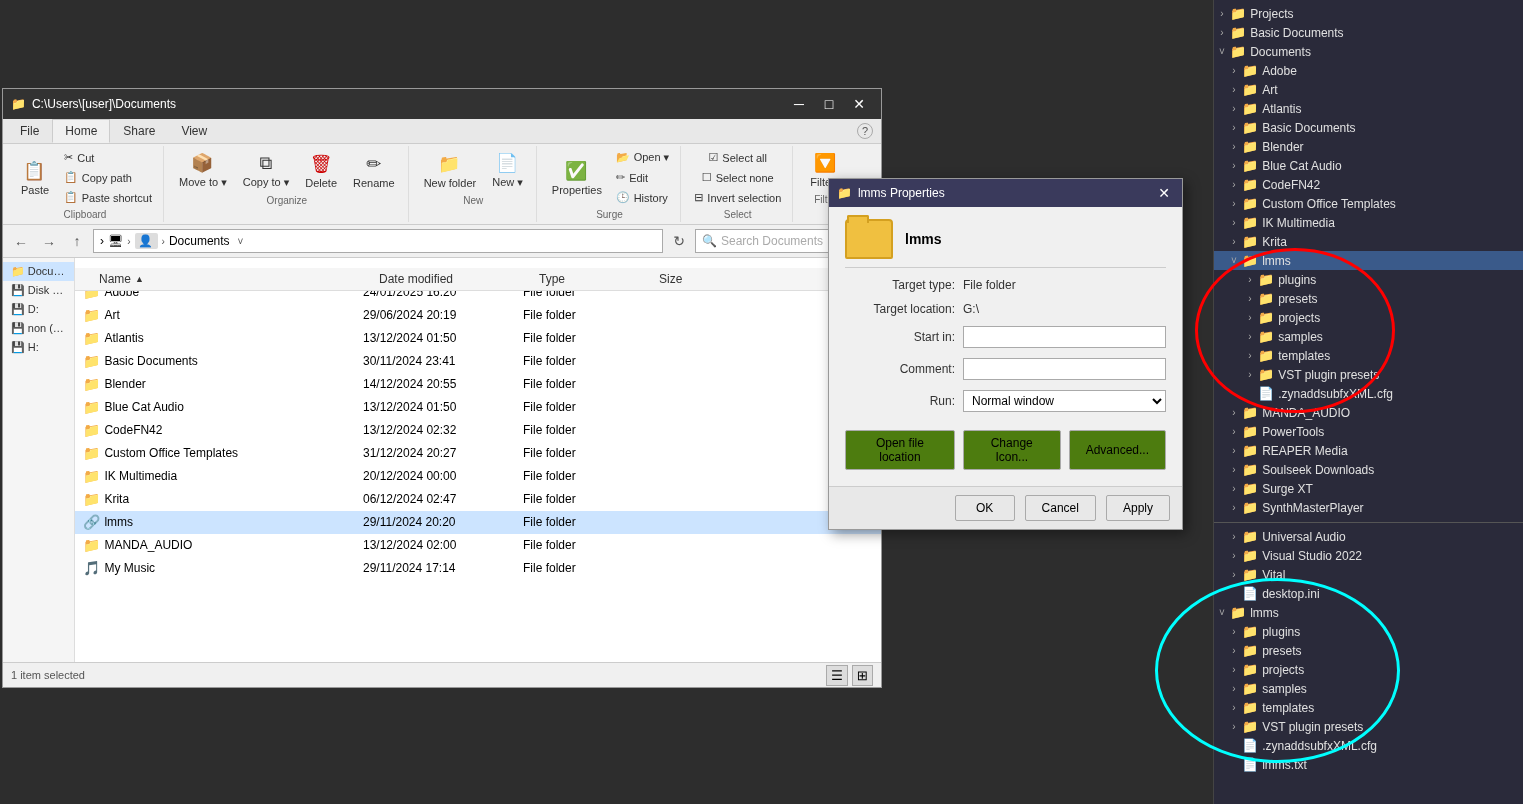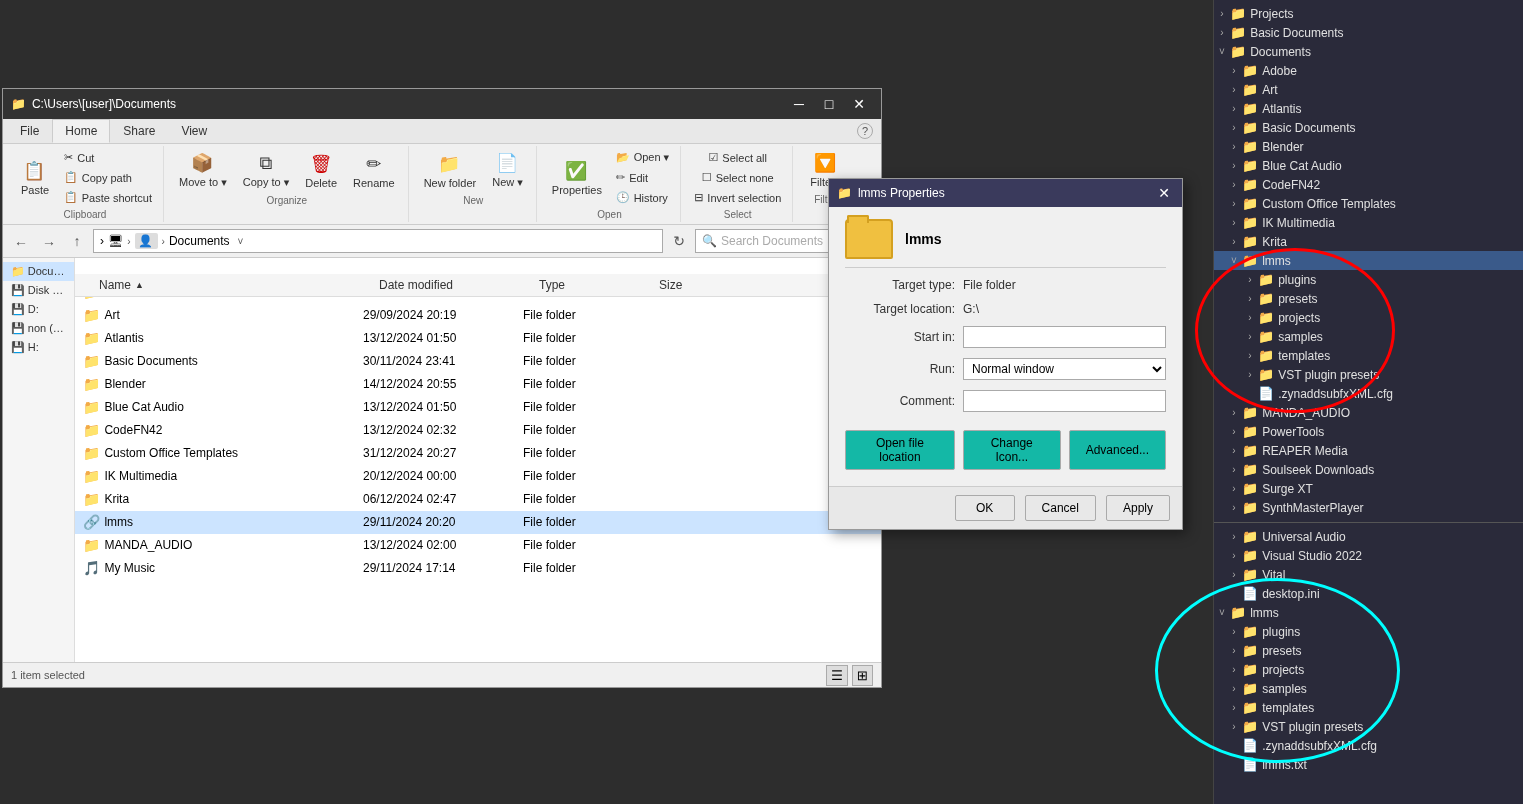--- a/index.html
+++ b/index.html
@@ -223,21 +223,21 @@
       flex: 1;
       overflow-y: auto;
       background: #fff;
     }
     .file-list-header {
       display: flex;
       background: #f5f5f5;
       border-bottom: 1px solid #ddd;
       padding: 4px 16px;
       position: sticky;
-      top: 16px;
+      top: 10px;
     }
     .col-header {
       font-size: 12px;
       color: #333;
       padding: 0 8px;
       cursor: pointer;
       display: flex;
       align-items: center;
       gap: 4px;
     }
@@ -420,21 +420,21 @@
 
     .dialog-buttons-row {
       display: flex;
       gap: 8px;
       padding: 8px 0 4px;
     }
     .dialog-action-btn {
       padding: 5px 16px;
       font-size: 12px;
       border: 1px solid #aaa;
-      background: #14b8a6;
+      background: #4d7c0f;
       cursor: pointer;
       border-radius: 2px;
     }
 
     .dialog-footer {
       display: flex;
       justify-content: flex-end;
       gap: 10px;
       padding: 8px 12px;
       border-top: 1px solid #ccc;
@@ -622,21 +622,21 @@
             <div class="ribbon-btn ribbon-btn-small">
               <span style="margin-right:4px;">✏</span>
               <span>Edit</span>
             </div>
             <div class="ribbon-btn ribbon-btn-small">
               <span style="margin-right:4px;">🕒</span>
               <span>History</span>
             </div>
           </div>
         </div>
-        <span class="ribbon-group-label">Open</span>
+        <span class="ribbon-group-label">Surge</span>
       </div>
 
       <div class="ribbon-group">
         <div class="ribbon-buttons" style="flex-direction:column; gap:1px;">
           <div class="ribbon-btn ribbon-btn-small">
             <span style="margin-right:4px;">☑</span>
             <span>Select all</span>
           </div>
           <div class="ribbon-btn ribbon-btn-small">
             <span style="margin-right:4px;">☐</span>
@@ -720,21 +720,21 @@
       </div>
 
       <div class="file-row">
         <div class="file-cell file-name-cell"><span class="file-icon">📁</span>Adobe</div>
         <div class="file-cell col-date">24/01/2025 16:20</div>
         <div class="file-cell col-type">File folder</div>
         <div class="file-cell col-size"></div>
       </div>
       <div class="file-row">
         <div class="file-cell file-name-cell"><span class="file-icon">📁</span>Art</div>
-        <div class="file-cell col-date">29/09/2024 20:19</div>
+        <div class="file-cell col-date">29/06/2024 20:19</div>
         <div class="file-cell col-type">File folder</div>
         <div class="file-cell col-size"></div>
       </div>
       <div class="file-row">
         <div class="file-cell file-name-cell"><span class="file-icon">📁</span>Atlantis</div>
         <div class="file-cell col-date">13/12/2024 01:50</div>
         <div class="file-cell col-type">File folder</div>
         <div class="file-cell col-size"></div>
       </div>
       <div class="file-row">
@@ -835,35 +835,35 @@
       <span class="dialog-label">Target location:</span>
       <span class="dialog-value dark">G:\</span>
     </div>
 
 
     <div class="dialog-row">
       <span class="dialog-label">Start in:</span>
       <input class="dialog-input" type="text" value="" style="">
     </div>
 
+
+    <div class="dialog-row">
+      <span class="dialog-label">Comment:</span>
+      <input class="dialog-input" type="text" value="" style="">
+    </div>
 
     <div class="dialog-row">
       <span class="dialog-label">Run:</span>
       <select class="dialog-select">
         <option>Normal window</option>
         <option>Minimized</option>
         <option>Maximized</option>
       </select>
     </div>
 
-    <div class="dialog-row">
-      <span class="dialog-label">Comment:</span>
-      <input class="dialog-input" type="text" value="" style="">
-    </div>
-
     <div class="dialog-buttons-row">
       <button class="dialog-action-btn">Open file location</button>
       <button class="dialog-action-btn">Change Icon...</button>
       <button class="dialog-action-btn">Advanced...</button>
     </div>
   </div>
 
   <div class="dialog-footer">
     <button class="footer-btn primary">OK</button>
     <button class="footer-btn">Cancel</button>

